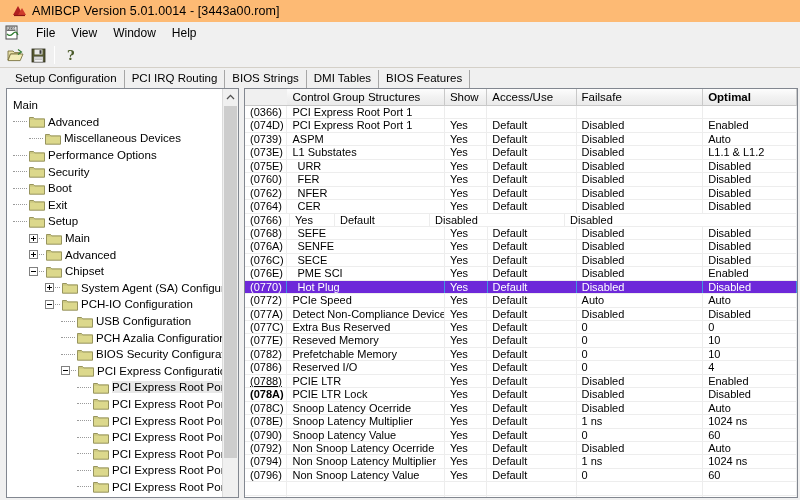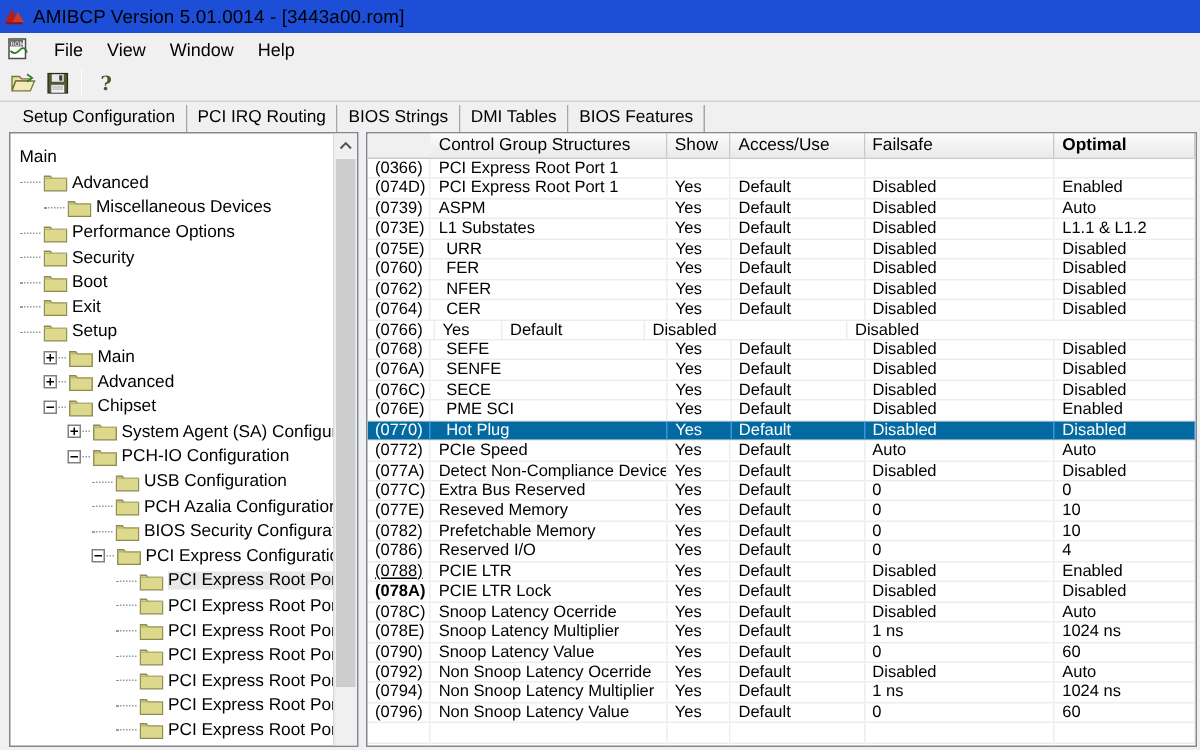--- a/index.html
+++ b/index.html
@@ -18,22 +18,22 @@
     background: #f0f0f0;
     display: flex;
     flex-direction: column;
   }
 
   
   .titlebar {
     height: 22px;
     display: flex;
     align-items: center;
-    padding-left: 1px;
-    background: #1d4ed8;
+    padding-left: 11px;
+    background: #fdba74;
     flex: 0 0 auto;
   }
   .app-icon {
     width: 16px; height: 16px;
     position: relative;
     margin-right: 5px;
     flex: 0 0 auto;
   }
   .app-icon svg { display: block; }
   .title-text {
@@ -230,21 +230,21 @@
     white-space: nowrap;
     background: linear-gradient(to bottom,#fdfdfd 0%,#f2f2f2 50%,#eaeaea 100%);
     cursor: default;
   }
   .growwrap { position: absolute; top:17px; left:0; right:0; bottom:0; overflow:hidden; }
   .grow {
     display: flex;
     height: 13.45px;
     border-bottom: 1px solid #ededed;
   }
-  .grow.sel { background: #0369a1; color: #fff; }
+  .grow.sel { background: #6d28d9; color: #fff; }
   .grow .gc {
     font-size: 11px;
     line-height: 13px;
     padding-left: 5px;
     border-right: 1px solid #ededed;
     overflow: hidden;
     white-space: nowrap;
     cursor: default;
   }
   .grow.sel .gc { border-right-color: #3f93e0; }

